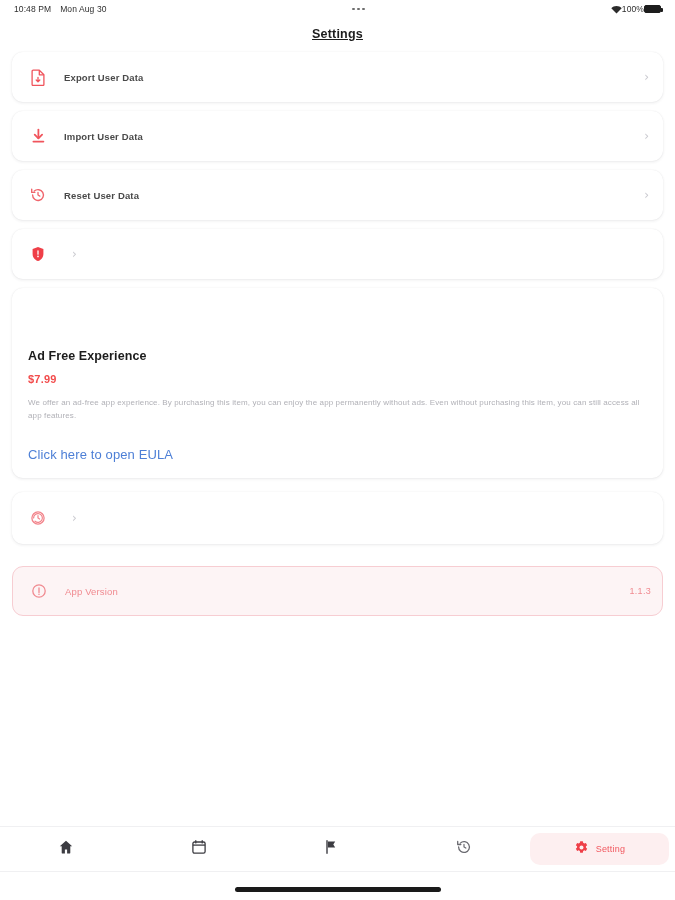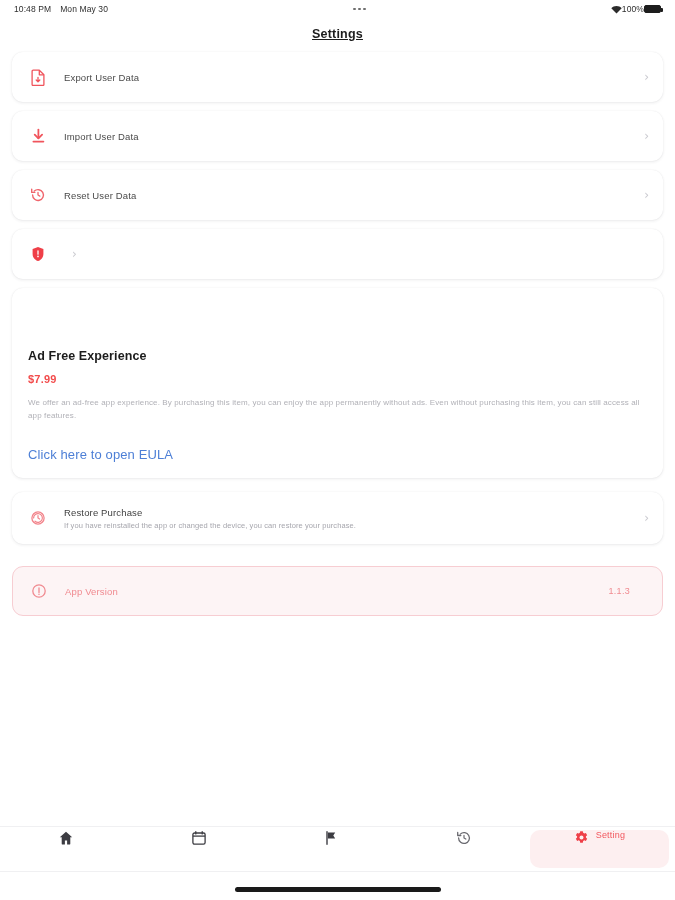--- a/index.html
+++ b/index.html
@@ -83,20 +83,21 @@
     min-width: 52px;
     display: flex;
     align-items: center;
     justify-content: center;
   }
   .row-label {
     font-size: 9.5px;
     color: #4a4a4a;
     letter-spacing: .15px;
     flex: 1;
+    font-weight: bold;
   }
   .chev {
     color: #c9c9cf;
     font-size: 12px;
     line-height: 1;
     padding-left: 8px;
     font-family: "DejaVu Sans", sans-serif;
   }
 
   
@@ -143,42 +144,43 @@
   }
 
   
   .version-card {
     display: flex;
     align-items: center;
     height: 50px;
     background: #fdf4f5;
     border: 1px solid #f7cdd2;
     border-radius: 11px;
-    padding: 0 32px 0 0;
+    padding: 0 11px 0 0;
     margin-top: 22px;
   }
   .version-label { flex: 1; font-size: 9.5px; color: #f08a90; letter-spacing: .15px; }
   .version-value { font-size: 9px; color: #f08a90; letter-spacing: .3px; }
 
   
   .tabbar {
     position: absolute;
     left: 0; right: 0;
     bottom: 28px;
     height: 46px;
     background: #ffffff;
     border-top: 1px solid #f0f0f2;
     border-bottom: 1px solid #f0f0f2;
     display: flex;
     align-items: center;
   }
   .tab {
     flex: 1;
-    height: 38px;
-    display: flex;
+    height: 32px;
+    display: flex;
+    align-items: center;
     justify-content: center;
     gap: 7px;
   }
   .tab.active {
     background: #fdeff0;
     border-radius: 10px;
     margin: 4px 6px 4px 0;
     flex: 1.05;
   }
   .tab-label {
@@ -197,21 +199,21 @@
     border-radius: 3px;
     background: #1a1a1a;
   }
 </style>
 </head>
 <body>
 
 <div class="status-bar">
   <div class="status-left">
     <span>10:48 PM</span>
-    <span>Mon May 30</span>
+    <span>Mon Aug 30</span>
   </div>
   <div class="status-center">
     <span class="dots">
         <i></i>
         <i></i>
         <i></i>
       </span>
   </div>
   <div class="status-right">
     <svg class="wifi-ico" width="11" height="9" viewBox="0 0 11 9">
@@ -290,24 +292,20 @@
 
   <div class="card">
     <div class="nav-row two-line">
       <span class="row-icon">
         <svg width="16" height="16" viewBox="0 0 16 16">
           <circle cx="8" cy="8" r="6.1" fill="none" stroke="#f2838a" stroke-width="1.3"></circle>
           <path d="M3.6 8a4.4 4.4 0 1 1 1.4 3.2" fill="none" stroke="#f2838a" stroke-width="1.2" stroke-linecap="round"></path>
           <path d="M8 5.6V8l1.6 1" fill="none" stroke="#f2838a" stroke-width="1.2" stroke-linecap="round"></path>
         </svg>
       </span>
-      <span class="row-text">
-        <span class="row-title" style="display:block">Restore Purchase</span>
-        <span class="row-sub" style="display:block">If you have reinstalled the app or changed the device, you can restore your purchase.</span>
-      </span>
       <span class="chev">›</span>
     </div>
   </div>
 
   <div class="version-card">
     <span class="row-icon">
       <svg width="16" height="16" viewBox="0 0 16 16">
         <circle cx="8" cy="8" r="6.2" fill="none" stroke="#f08a90" stroke-width="1.3"></circle>
         <path d="M8 5v4.4" stroke="#f08a90" stroke-width="1.3" stroke-linecap="round"></path>
         <circle cx="8" cy="11.3" r=".8" fill="#f08a90"></circle>

